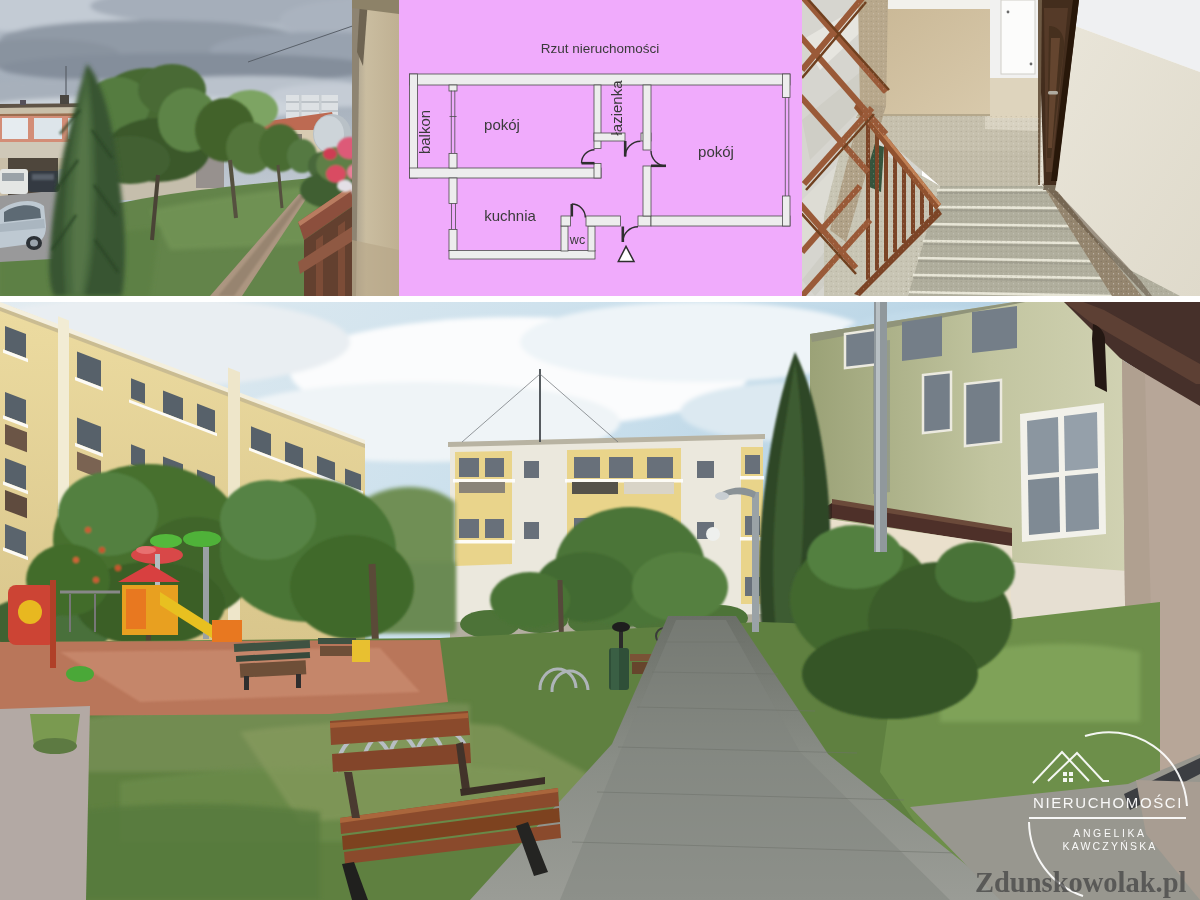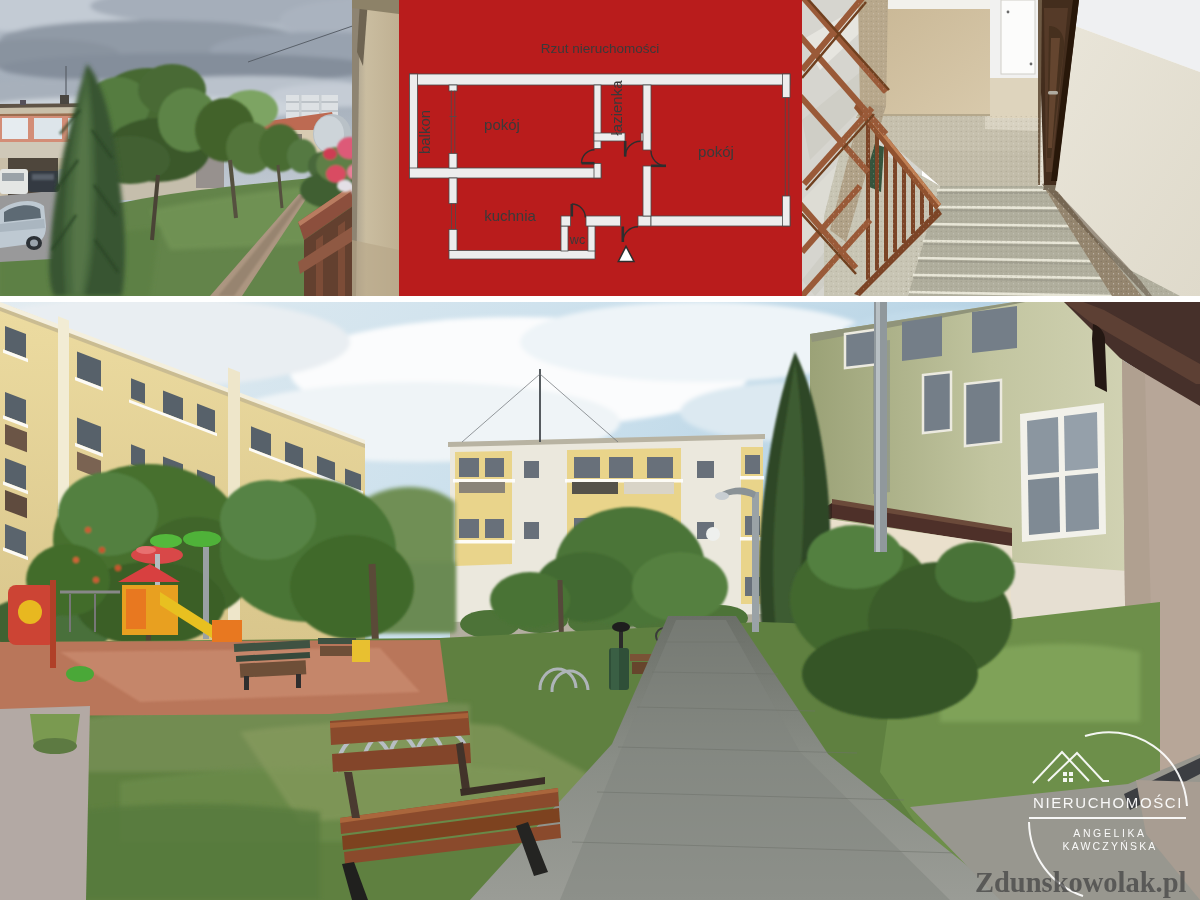--- a/index.html
+++ b/index.html
@@ -182,21 +182,21 @@
     </g>
 
     <rect x="352" y="0" width="47" height="296" fill="url(#tlwall)"></rect>
     <path d="M352 0 L360 0 L356 296 L352 296 Z" fill="#8e8472"></path>
     <path d="M360 0 L368 0 L363 66 L357 52 Z" fill="#6e6452"></path>
     <path d="M352 0 L399 0 L399 14 L352 8 Z" fill="#8d8268"></path>
     <path d="M352 240 L399 250 L399 296 L352 296 Z" fill="#b5a587" opacity="0.6"></path>
   </svg>
   </div>
 
-  <div class="ph" id="ph-plan" style="left:399px;top:0;width:466px;height:296px;background:#b91c1c;text-align:right;">
+  <div class="ph" id="ph-plan" style="left:399px;top:0;width:466px;height:296px;background:#f0abfc;text-align:right;">
   <svg width="403" height="296" viewBox="399 0 403 296">
     <style>
       .wl{fill:#ededed;stroke:#4c4c4c;stroke-width:0.8;}
       .thin{stroke:#4c4c4c;stroke-width:0.8;fill:none;}
       .arc{stroke:#2e2e2e;stroke-width:1.4;fill:none;}
       .leaf{stroke:#2e2e2e;stroke-width:2.6;fill:none;}
       .lbl{fill:#3a3a3a;font-family:"Liberation Sans",sans-serif;}
     </style>
 
     <text class="lbl" x="600" y="53" font-size="13.5" text-anchor="middle">Rzut nieruchomości</text>

